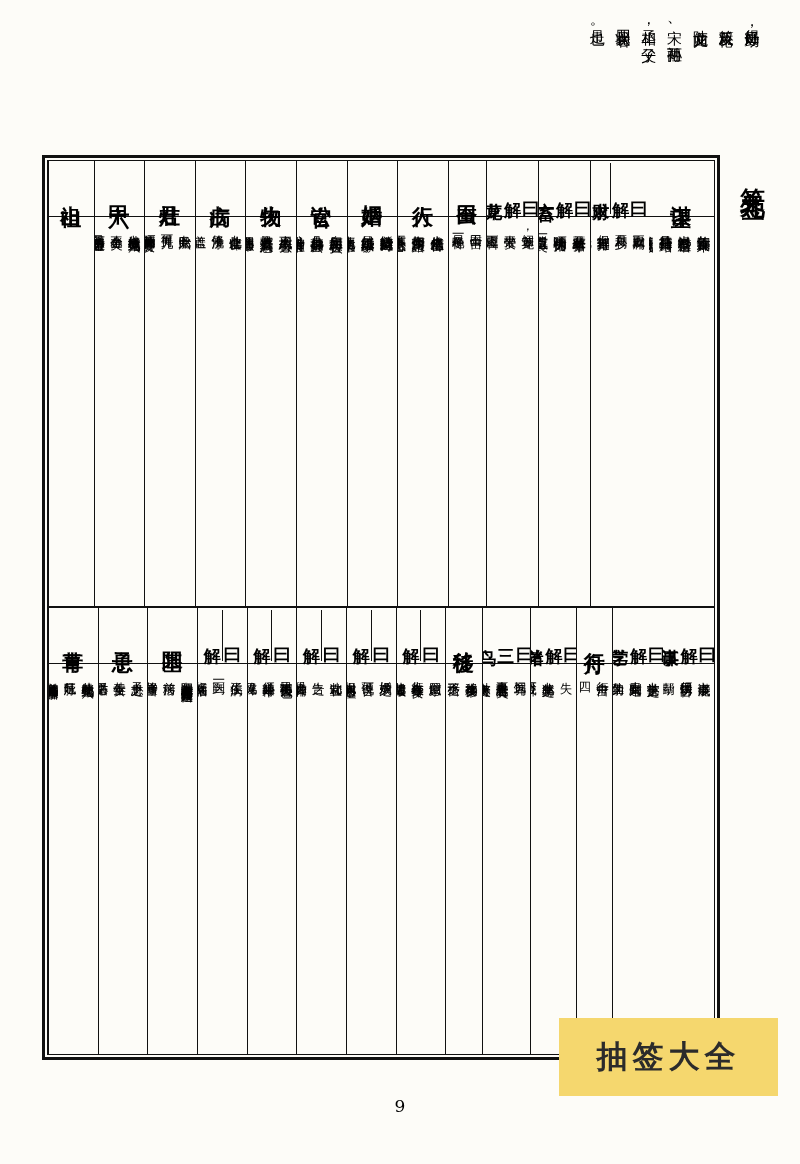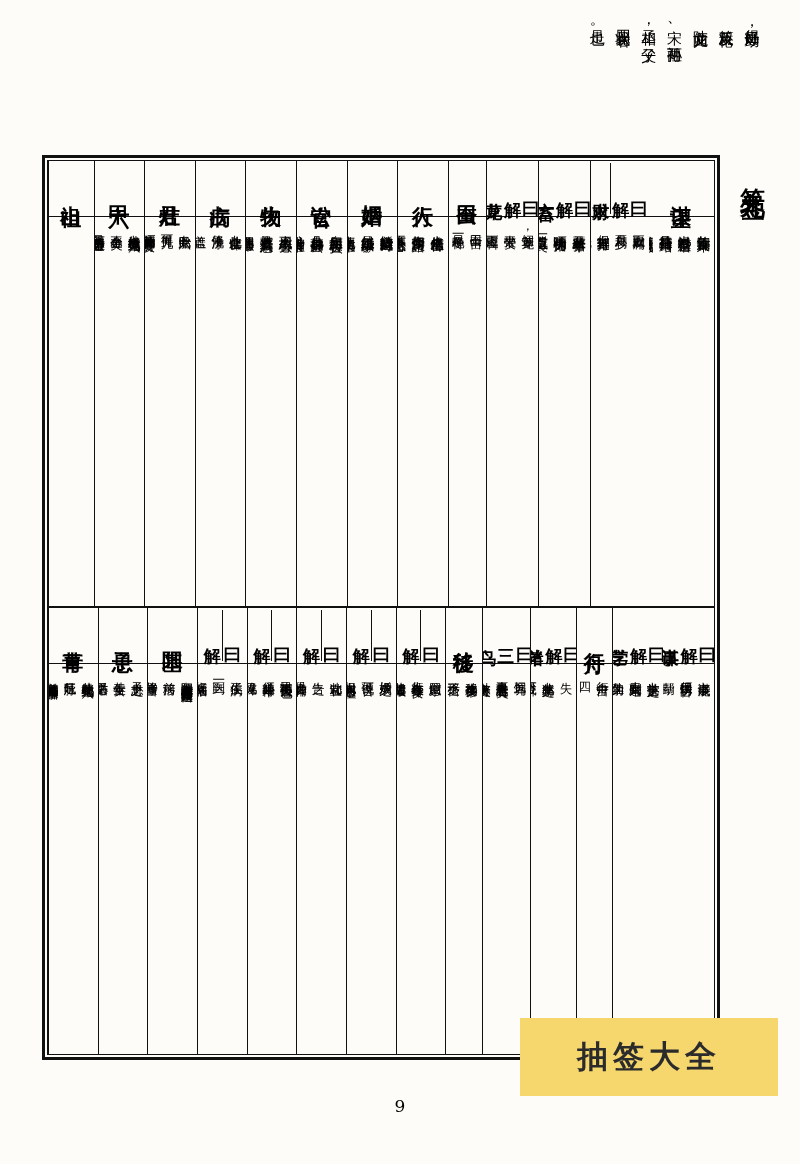--- a/index.html
+++ b/index.html
@@ -163,21 +163,21 @@
     text-align: center;
     font-family: "DejaVu Serif", "Liberation Serif", serif;
     font-size: 17px;
   }
 
   
   .stamp {
     position: absolute;
     right: 22px;
     bottom: 68px;
-    width: 258px;
+    width: 219px;
     height: 78px;
     background: #f5d76e;
     display: flex;
     align-items: center;
     justify-content: center;
     font-family: "DejaVu Serif", "Liberation Serif", serif;
     font-size: 31px;
     font-weight: bold;
     letter-spacing: 5px;
     color: #2b2b2b;

